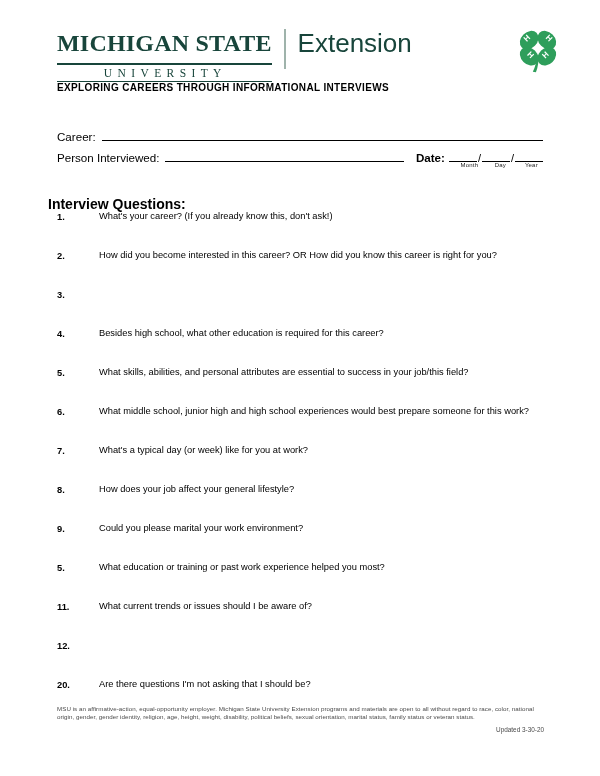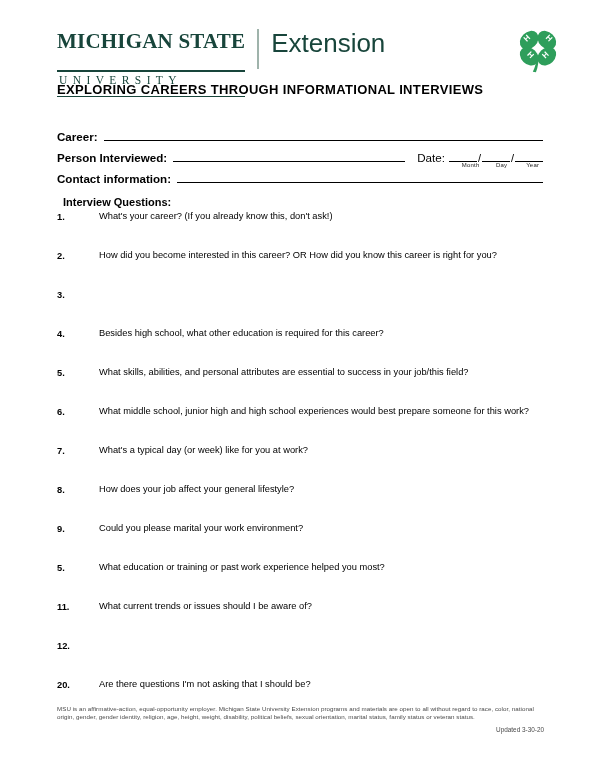--- a/index.html
+++ b/index.html
@@ -34,35 +34,36 @@
     display: flex;
     align-items: flex-start;
   }
   .msu-wordmark {
     color: #18453B;
     line-height: 1;
   }
   .msu-line1 {
     font-family: "Liberation Serif", serif;
     font-weight: bold;
-    font-size: 21px;
+    font-size: 24px;
     letter-spacing: 0.2px;
     border-bottom: 2.2px solid #18453B;
-    padding-bottom: 18px;
+    padding-bottom: 8px;
     white-space: nowrap;
   }
   .msu-line2 {
     font-family: "Liberation Serif", serif;
     font-size: 11.5px;
     letter-spacing: 5.4px;
     padding-top: 2.5px;
     border-bottom: 1px solid #18453B;
-    padding-bottom: 10px;
+    padding-bottom: 2px;
     white-space: nowrap;
     text-indent: 2px;
+    text-align: center;
   }
   .msu-divider {
     width: 2px;
     height: 40px;
     background: #9fb3ab;
     margin-left: 12px;
     margin-right: 12px;
     margin-top: -2px;
   }
   .msu-extension {
@@ -80,21 +81,21 @@
     top: 24px;
     width: 52px;
     height: 52px;
   }
 
   
   .doc-title {
     position: absolute;
     left: 57px;
     top: 82px;
-    font-size: 13px;
+    font-size: 10px;
     font-weight: bold;
     letter-spacing: 0.35px;
     color: #000;
     white-space: nowrap;
   }
 
   
   .form-block {
     position: absolute;
     left: 57px;
@@ -102,21 +103,21 @@
     width: 486px;
   }
   .form-row {
     display: flex;
     align-items: baseline;
     height: 21px;
     position: relative;
   }
   .form-label {
     font-size: 11.6px;
-    font-weight: bold;
+    font-weight: normal;
     color: #000;
     white-space: nowrap;
   }
   .rule {
     flex: 1;
     border-bottom: 1.3px solid #000;
     margin-left: 6px;
     height: 13px;
   }
   .rule-short {
@@ -126,21 +127,21 @@
     height: 13px;
   }
   .date-group {
     display: flex;
     align-items: baseline;
     margin-left: 12px;
     position: relative;
   }
   .date-label {
     font-size: 11.6px;
-    font-weight: normal;
+    font-weight: bold;
     white-space: nowrap;
     text-align: right;
   }
   .date-slots {
     display: flex;
     align-items: baseline;
     margin-left: 4px;
   }
   .date-slot {
     width: 28px;
@@ -161,23 +162,23 @@
     letter-spacing: 0.2px;
   }
   .date-sublabels span {
     width: 31px;
     text-align: center;
   }
 
   
   .questions-heading {
     position: absolute;
-    left: 63px;
+    left: 48px;
     top: 196px;
-    font-size: 11px;
+    font-size: 14px;
     font-weight: bold;
     color: #000;
   }
   .questions {
     position: absolute;
     left: 57px;
     top: 211px;
     width: 490px;
   }
   .question {
@@ -277,24 +278,20 @@
           <span class="date-slot"></span>
         </span>
         <span class="date-sublabels">
           <span>Month</span>
           <span>Day</span>
           <span>Year</span>
         </span>
       </span>
     </div>
 
-    <div class="form-row">
-      <span class="form-label">Contact information:</span>
-      <span class="rule"></span>
-    </div>
   </div>
 
   <div class="questions-heading">Interview Questions:</div>
 
   <div class="questions">
     <div class="question">
       <span class="q-num">1.</span>
       <span class="q-text">What's your career? (If you already know this, don't ask!)</span>
     </div>
     <div class="question">

